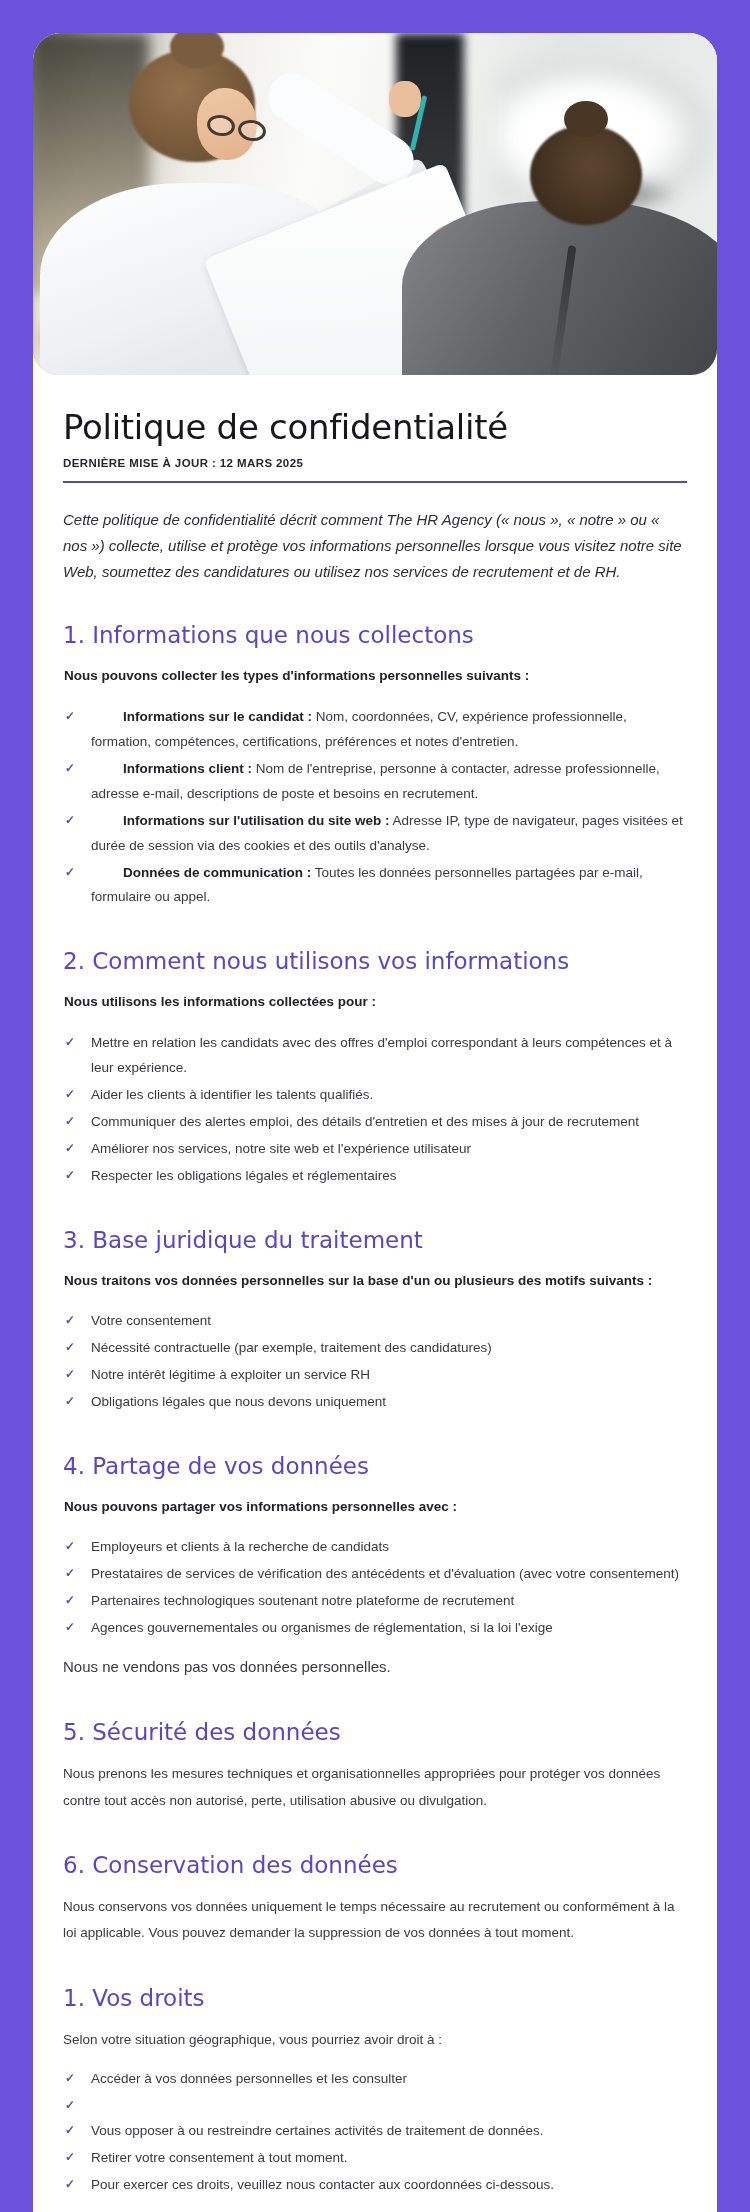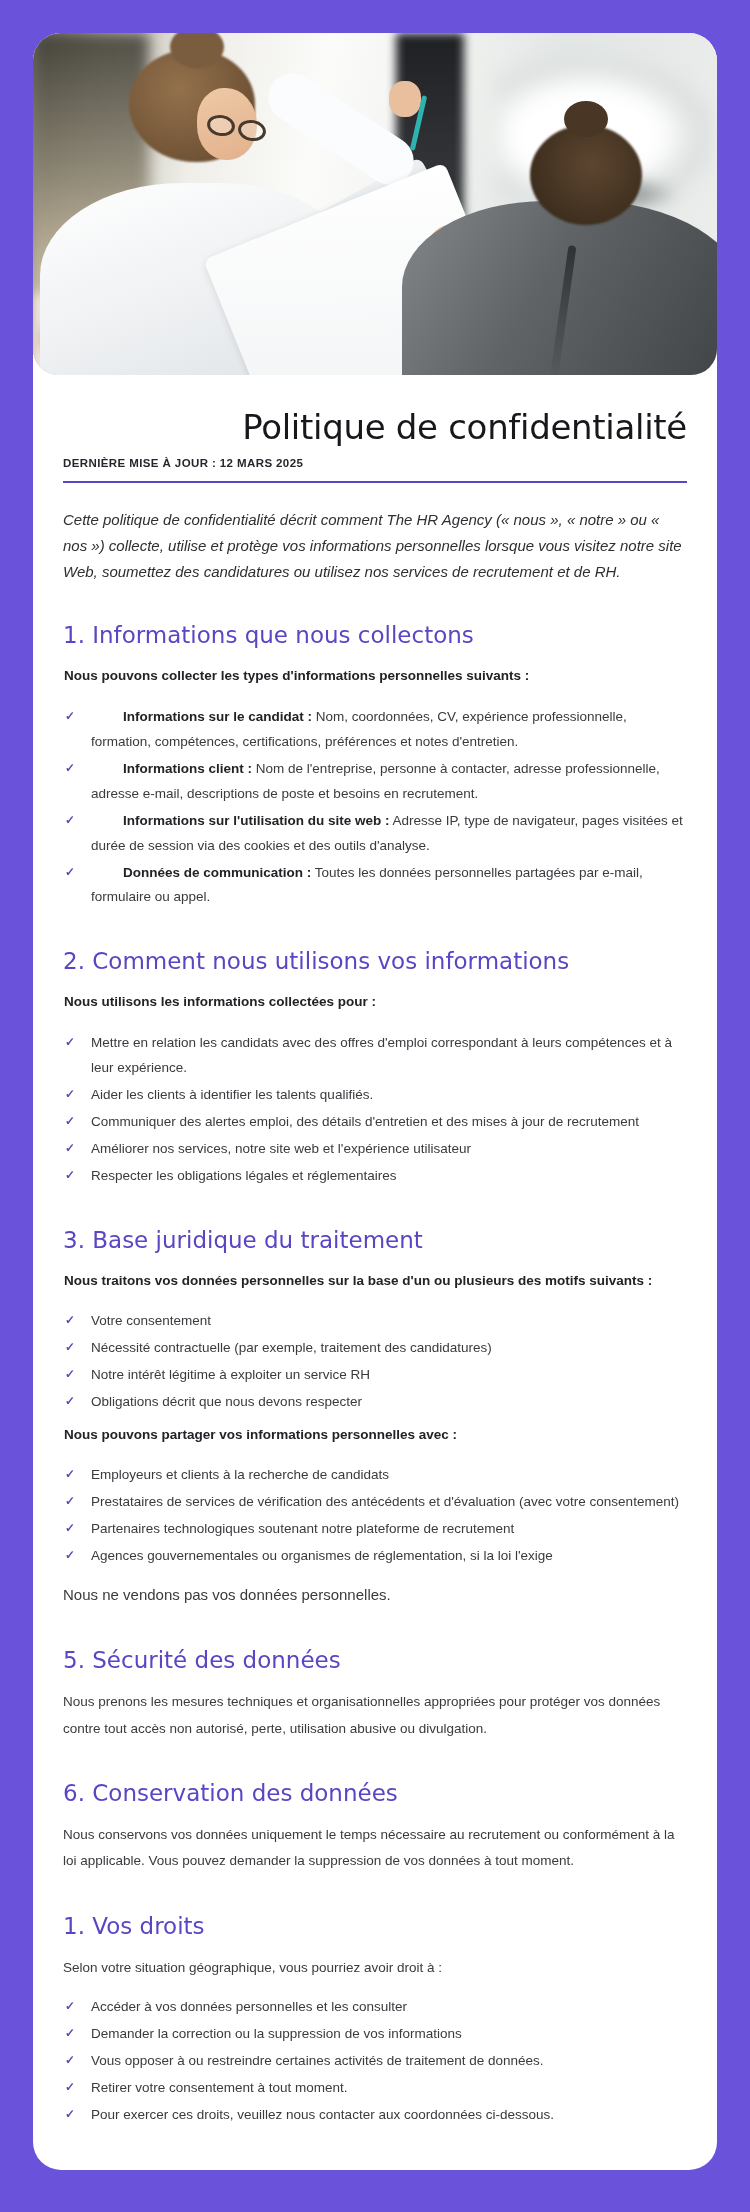--- a/index.html
+++ b/index.html
@@ -48,21 +48,20 @@
   .m-lapel{right:22%;top:62%;width:8px;height:40%;background:linear-gradient(180deg,#2e3234,rgba(46,50,52,0));border-radius:4px;transform:rotate(8deg);}
   
   .content{padding:0 30px;color:#3a3a3f;}
   h1{
     font-family:"DejaVu Sans",sans-serif;
     font-weight:500;
     font-size:34px;
     letter-spacing:-.3px;
     color:#17171c;
     margin:32px 0 10px;
-    text-align:right;
   }
   .last-update{
     font-size:11.5px;
     font-weight:bold;
     letter-spacing:.4px;
     color:#26262e;
     margin-bottom:12px;
   }
   .accent-rule{height:2px;border:none;background:#5946C4;margin:0 0 24px;}
   .intro{
@@ -202,27 +201,28 @@
     <span class="item-text"><span class="item-t">Nécessité contractuelle (par exemple, traitement des candidatures)</span></span>
   </li>
 
   <li class="check-item">
     <span class="check">✓</span>
     <span class="item-text"><span class="item-t">Notre intérêt légitime à exploiter un service RH</span></span>
   </li>
 
   <li class="check-item">
     <span class="check">✓</span>
-    <span class="item-text"><span class="item-t">Obligations décrit que nous devons respecter</span></span>
-  </li>
-</ul>
-
-  </section>
-
-  <section class="policy-section">
+    <span class="item-text"><span class="item-t">Obligations légales que nous devons uniquement</span></span>
+  </li>
+</ul>
+
+  </section>
+
+  <section class="policy-section">
+    <h2 class="section-heading">4. Partage de vos données</h2>
     <p class="section-lead">Nous pouvons partager vos informations personnelles avec :</p>
 
     <ul class="check-list">
   <li class="check-item">
     <span class="check">✓</span>
     <span class="item-text"><span class="item-t">Employeurs et clients à la recherche de candidats</span></span>
   </li>
 
   <li class="check-item">
     <span class="check">✓</span>
@@ -262,21 +262,20 @@
 
     <p class="section-para">Selon votre situation géographique, vous pourriez avoir droit à :</p>
     <ul class="check-list">
   <li class="check-item">
     <span class="check">✓</span>
     <span class="item-text"><span class="item-t">Accéder à vos données personnelles et les consulter</span></span>
   </li>
 
   <li class="check-item">
     <span class="check">✓</span>
-    <span class="item-text"><span class="item-t">Demander la correction ou la suppression de vos informations</span></span>
   </li>
 
   <li class="check-item">
     <span class="check">✓</span>
     <span class="item-text"><span class="item-t">Vous opposer à ou restreindre certaines activités de traitement de données.</span></span>
   </li>
 
   <li class="check-item">
     <span class="check">✓</span>
     <span class="item-text"><span class="item-t">Retirer votre consentement à tout moment.</span></span>

